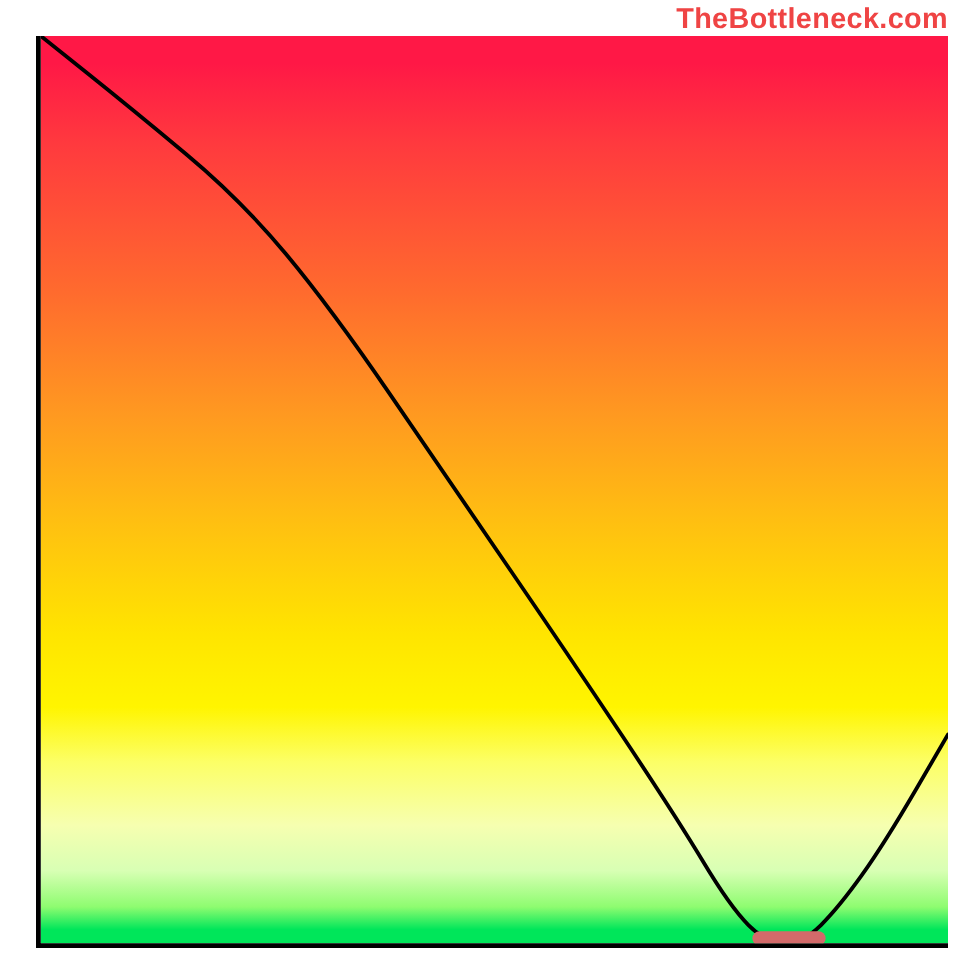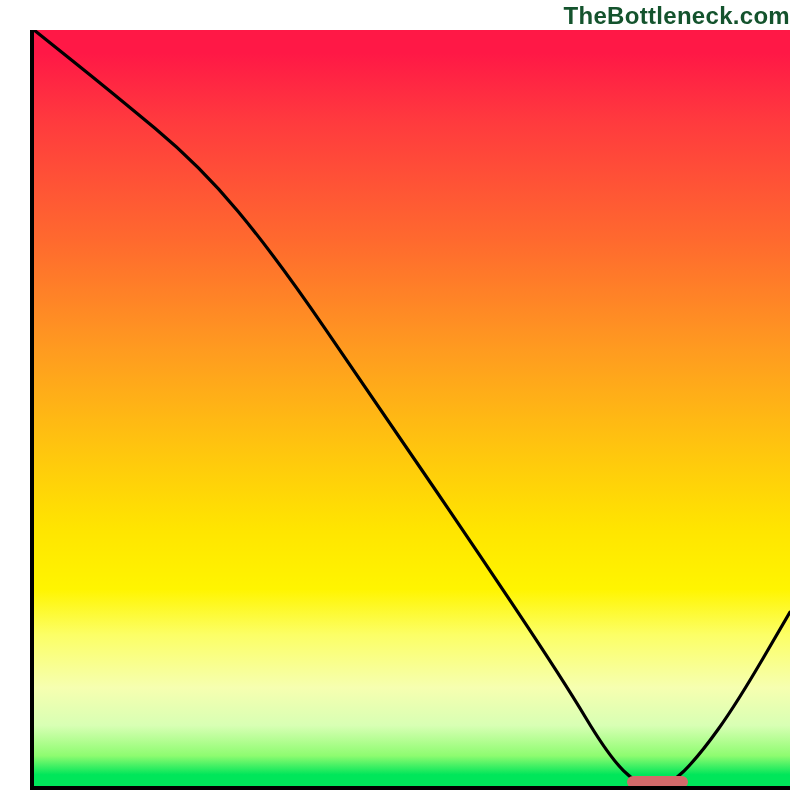--- a/index.html
+++ b/index.html
@@ -12,21 +12,21 @@
   }
   .container {
     position: relative;
     width: 800px;
     height: 800px;
   }
   .watermark {
     position: absolute;
     top: 2px;
     right: 10px;
-    color: #14532d;
+    color: #ef4444;
     font-size: 24px;
     font-weight: 600;
     letter-spacing: 0.3px;
   }
   .plot-area {
     position: absolute;
     left: 30px;
     top: 30px;
     width: 760px;
     height: 760px;

